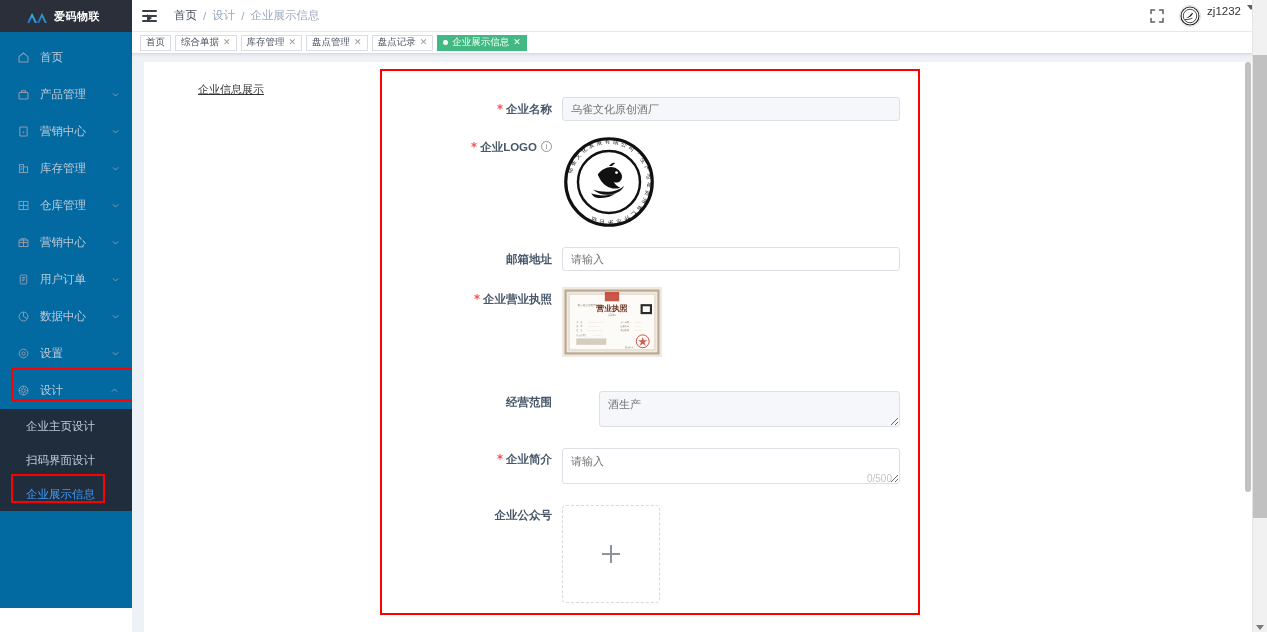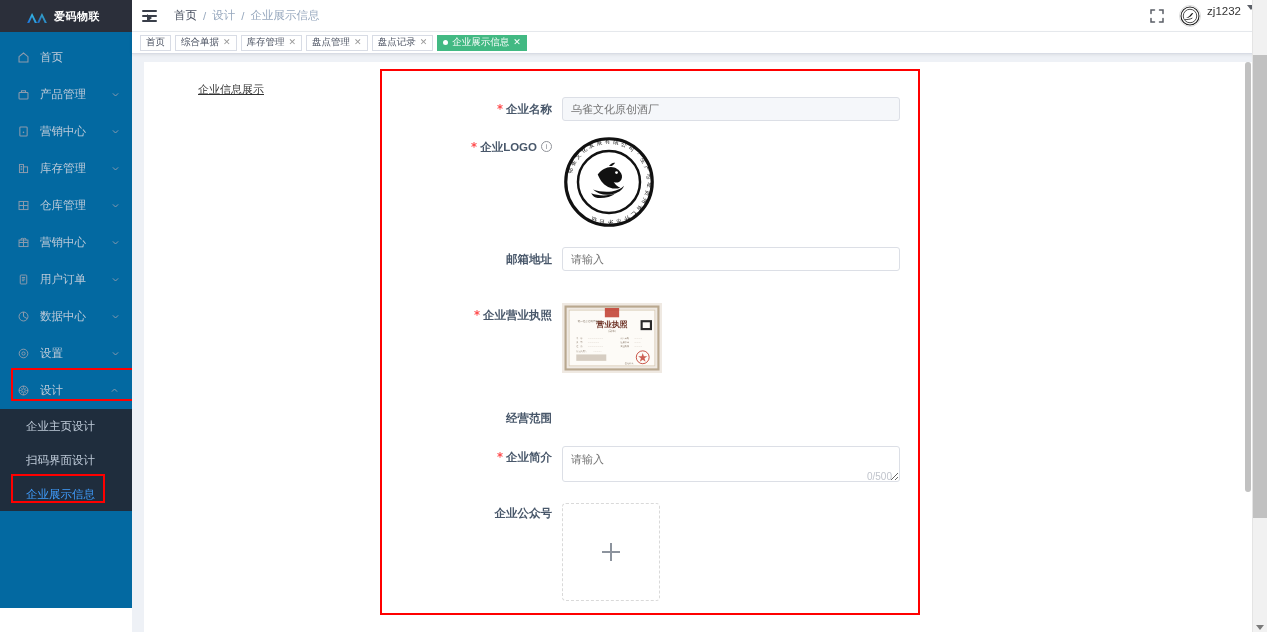--- a/index.html
+++ b/index.html
@@ -518,21 +518,21 @@
                       <path d="M50 33c1.5-2.5 4-4 6.5-3.5-1 1.5-2 2.5-3.5 3.5z"></path>
                       <circle cx="58" cy="40" r="1.5" fill="#fff"></circle>
                       <path d="M33 58c6 2 13 3 20 2 6-1 10-3 13-6-2 5-7 8-13 9-7 1.5-15 0-20-5z"></path>
                       <path d="M31 62c8 3 18 3 26 0-5 4-12 5.5-19 5-3 0-5-2-7-5z"></path>
                     </g>
                   </svg>
                 </span>
               </div>
             </div>
 
-            <div class="form-row" style="margin-bottom:32px;">
+            <div class="form-row" style="margin-bottom:16px;">
               <div class="form-label">
                 <span>邮箱地址</span>
               </div>
               <div class="form-ctrl">
                 <input class="inp empty" type="text" placeholder="请输入" style="">
               </div>
             </div>
 
             <div class="form-row" style="margin-bottom:34px;">
               <div class="form-label">
@@ -573,20 +573,23 @@
                     <text x="88" y="86" font-size="3" fill="#8a7a6a" font-family="'DejaVu Sans',sans-serif">登记机关</text>
                   </svg>
                 </span>
               </div>
             </div>
 
             <div class="form-row" style="margin-bottom:17px;gap:37px;">
               <div class="form-label" style="line-height:22px;">
                 <span>经营范围</span>
               </div>
+              <div class="form-ctrl">
+                <textarea class="ta" rows="2" placeholder="酒生产" style=""></textarea>
+              </div>
             </div>
 
             <div class="form-row" style="margin-bottom:17px;">
               <div class="form-label" style="line-height:22px;">
                 <span class="req">*</span>
                 <span>企业简介</span>
               </div>
               <div class="form-ctrl ta-wrap">
                 <textarea class="ta" rows="2" style="background: rgb(255, 255, 255);" placeholder="请输入"></textarea>
                 <span class="ta-count" style="right:26px;">0/500</span>

